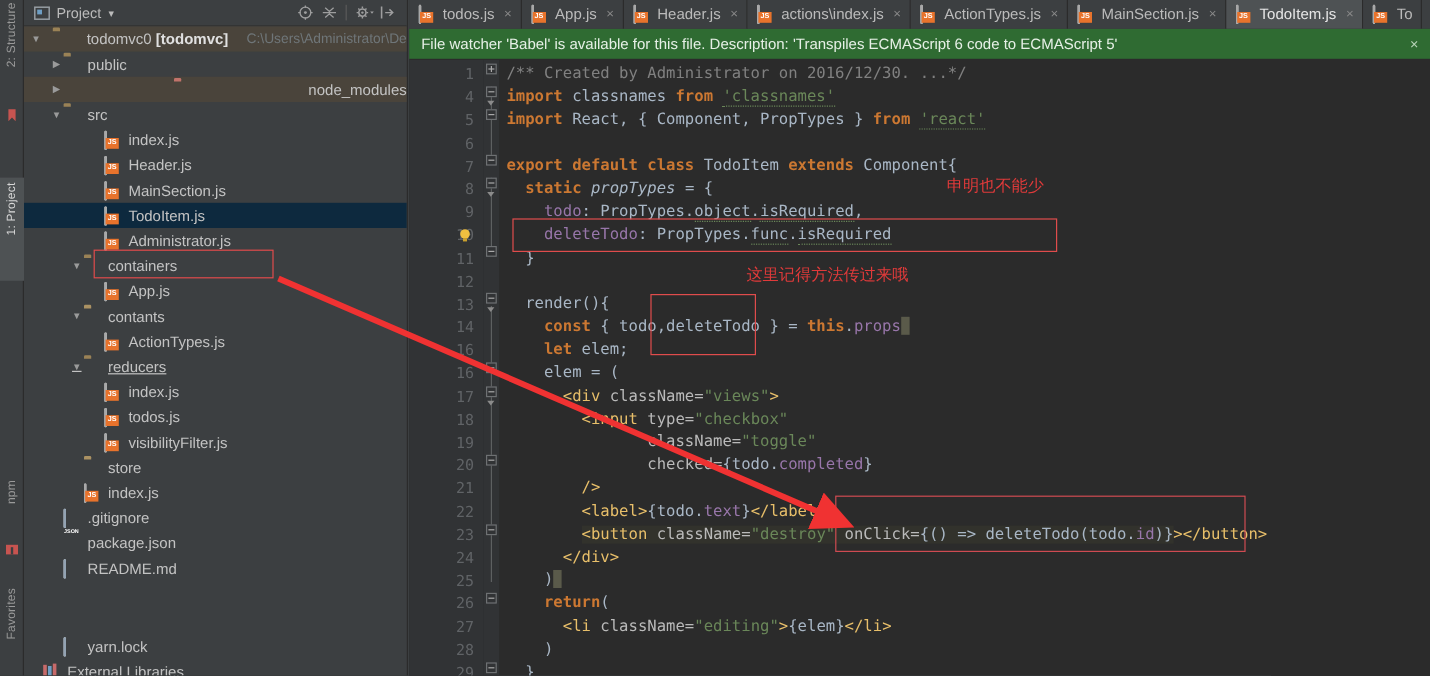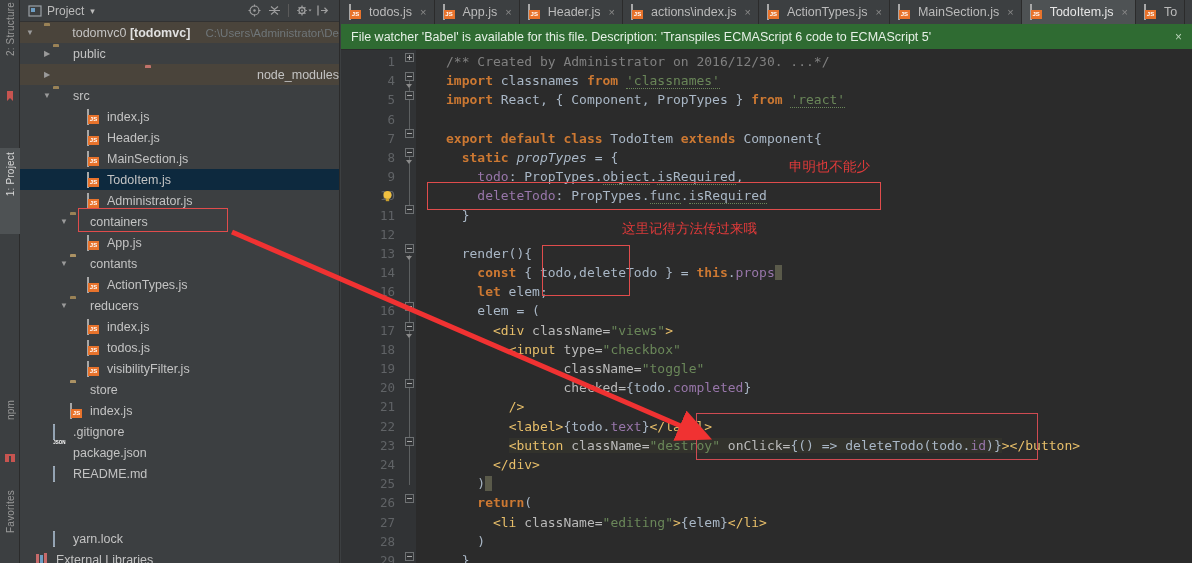--- a/index.html
+++ b/index.html
@@ -193,21 +193,21 @@
     border-top: 4px solid #8b8b8b;
   }
 
   .code {
     flex: 1 1 auto; position: relative; padding-top: 2px;
     font-family: "DejaVu Sans Mono", monospace;
     font-size: 13px;
   }
   .cline {
     height: 19.2px; line-height: 19.2px; white-space: pre;
-    padding-left: 6px; color: #a9b7c6; margin-left: 24px;
+    padding-left: 6px; color: #a9b7c6;
   }
 
   
   .kw   { color: #cc7832; font-weight: bold; }
   .str  { color: #6a8759; }
   .cmt  { color: #808080; }
   .fld  { color: #9876aa; }
   .ital { color: #a9b7c6; font-style: italic; }
   .tag  { color: #e8bf6a; }
   .attr { color: #bababa; }
@@ -361,21 +361,21 @@
         <div class="trow" style="padding-left: 38px;">
           <span class="arrow open"></span>
           <span class="ficon"><span class="folder plain"></span></span>
           <span class="tlabel">contants</span>
         </div>
         <div class="trow" style="padding-left: 55px;">
           <span class="arrow"></span>
           <span class="ficon"><span class="jsfile"></span></span>
           <span class="tlabel">ActionTypes.js</span>
         </div>
-        <div class="trow" style="padding-left: 38px;">
+        <div class="trow" style="padding-left: 38px; text-decoration: underline;">
           <span class="arrow open"></span>
           <span class="ficon"><span class="folder"></span></span>
           <span class="tlabel">reducers</span>
         </div>
         <div class="trow" style="padding-left: 55px;">
           <span class="arrow"></span>
           <span class="ficon"><span class="jsfile"></span></span>
           <span class="tlabel">index.js</span>
         </div>
         <div class="trow" style="padding-left: 55px;">
@@ -559,21 +559,21 @@
           <div class="cline">      <span class="tag">&lt;li</span> <span class="attr">className=</span><span class="str">"editing"</span><span class="tag">&gt;</span>{elem}<span class="tag">&lt;/li&gt;</span></div>
           <div class="cline">    )</div>
           <div class="cline">  }</div>
         </div>
     </div>
 
     <div class="redbox" style="left:86px;top:182px;width:454px;height:28px;"></div>
     <div class="redbox" style="left:201px;top:245px;width:88px;height:51px;"></div>
     <div class="redbox thin" style="left:355px;top:413px;width:342px;height:47px;"></div>
 
-    <div class="cn-note" style="left:448px;top:158px;">
+    <div class="cn-note" style="left:448px;top:146px;">
       <span>申明也不能少</span>
     </div>
     <div class="cn-note" style="left:281px;top:220px;">
       <span>这里记得方法传过来哦</span>
     </div>
   </div>
 
   <svg class="arrow-svg" width="1192" height="563">
     <defs>
       <marker id="ah" markerWidth="7" markerHeight="7" refX="2.2" refY="3.3" orient="auto">

